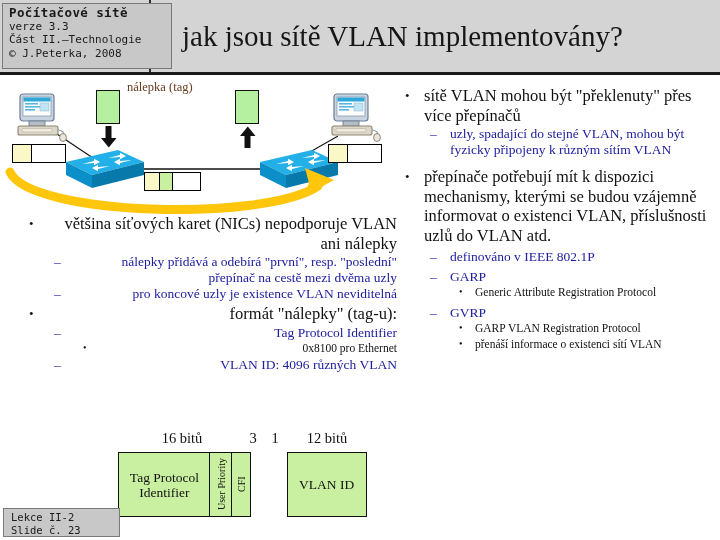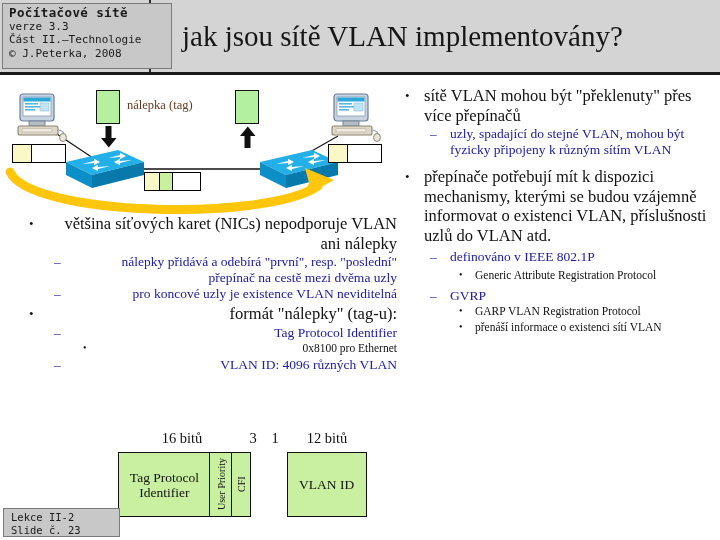--- a/index.html
+++ b/index.html
@@ -200,21 +200,21 @@
 
     <div class="frame" style="left:144px;top:96px;width:57px;height:19px;">
       <div class="seg sep" style="width:15px;background:#fbf8c8;"></div>
       <div class="seg sep" style="width:13px;background:#c8f0a0;"></div>
       <div class="seg" style="flex:1;background:#fff;"></div>
     </div>
 
     <div class="tagbox" style="left:96px;top:14px;width:24px;height:34px;"></div>
     <div class="tagbox" style="left:235px;top:14px;width:24px;height:34px;"></div>
 
-    <div class="tag-label" style="left:127px;top:22px;">nálepka (tag)</div>
+    <div class="tag-label" style="left:127px;top:4px;">nálepka (tag)</div>
 
     <svg class="arrowdn" style="left:99px;top:50px;width:20px;height:22px;" viewBox="0 0 20 22">
       <rect x="6.5" y="0" width="6" height="13" fill="#111"></rect>
       <polygon points="2,12 17.5,12 9.8,21.5" fill="#111"></polygon>
     </svg>
 
     <svg class="arrowup" style="left:238px;top:50px;width:20px;height:22px;" viewBox="0 0 20 22">
       <rect x="6.5" y="9" width="6" height="13" fill="#111"></rect>
       <polygon points="2,10 17.5,10 9.8,0.5" fill="#111"></polygon>
     </svg>
@@ -267,20 +267,21 @@
           </li>
         </ul>
       </li>
       <li style="margin-top:9px;">
         <span class="bd">přepínače potřebují mít k dispozici mechanismy, kterými se budou vzájemně informovat o existenci VLAN, příslušnosti uzlů do VLAN atd.</span>
         <ul class="lv2" style="margin-top:4px;">
           <li style="margin-bottom:4px;">
             <span class="bd">definováno v IEEE 802.1P</span>
           </li>
           <li>
+            <span class="bd">GARP</span>
             <ul class="lv3">
               <li style="margin-bottom:3px;">
                 <span class="bd">Generic Attribute Registration Protocol</span>
               </li>
             </ul>
           </li>
           <li style="margin-top:5px;">
             <span class="bd">GVRP</span>
             <ul class="lv3">
               <li style="margin-bottom:3px;">

